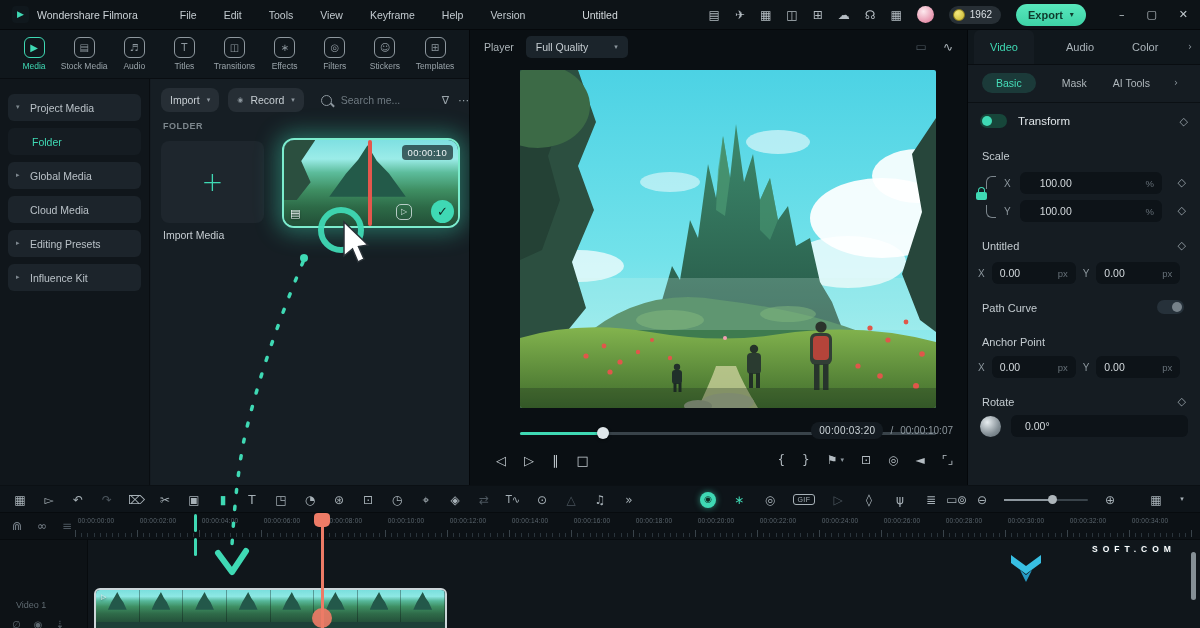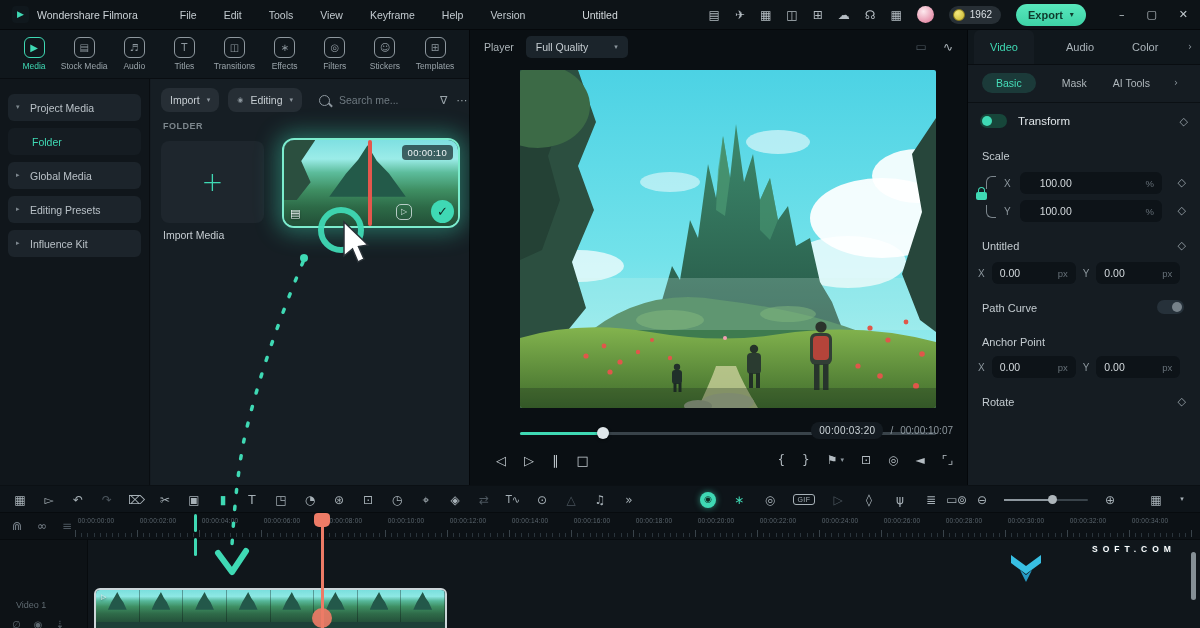--- a/index.html
+++ b/index.html
@@ -273,38 +273,42 @@
         <span class="lbl">Project Media</span>
       </div>
       <div class="side-item child">
         <span class="lbl">Folder</span>
       </div>
       <div class="side-item">
         <span class="arr icon">▸</span>
         <span class="lbl">Global Media</span>
       </div>
       <div class="side-item">
+        <span class="arr"></span>
+        <span class="lbl">Cloud Media</span>
+      </div>
+      <div class="side-item">
         <span class="arr icon">▸</span>
         <span class="lbl">Editing Presets</span>
       </div>
       <div class="side-item">
         <span class="arr icon">▸</span>
         <span class="lbl">Influence Kit</span>
       </div>
     </div>
 
     <div class="mediacontent">
       <div class="media-toolrow">
         <span class="drop-btn">
             <span>Import</span>
             <span class="icon">▾</span>
           </span>
         <span class="drop-btn">
             <span class="rec-dot icon">◉</span>
-            <span>Editing</span>
+            <span>Record</span>
             <span class="icon">▾</span>
           </span>
         <span class="searchwrap">
           <span class="mag"></span>
           <input type="text" placeholder="Search me..." style="">
         </span>
         <span class="funnel icon">∇</span>
         <span class="funnel icon">⋯</span>
       </div>
       <div class="section-label">FOLDER</div>
@@ -521,20 +525,26 @@
         </span>
       <span class="axis">Y</span>
       <span class="num-box">
           <span class="val">0.00</span>
           <span class="unit">px</span>
         </span>
     </div>
 
     <div class="group-label" style="top:366px">Rotate</div>
     <span class="kf-d icon" style="top:366px">◇</span>
+    <div class="rot-row" style="top:384px">
+      <span class="knob"></span>
+      <span class="num-box">
+          <span class="val">0.00°</span>
+        </span>
+    </div>
 
   </div>
 
   <div class="tl-toolbar">
     <div class="tl-group" style="left:12px">
       <span class="tli icon">▦</span>
       <span class="tli icon">▻</span>
       <span class="tli icon">↶</span>
       <span class="tli icon dim">↷</span>
       <span class="tli icon">⌦</span>

